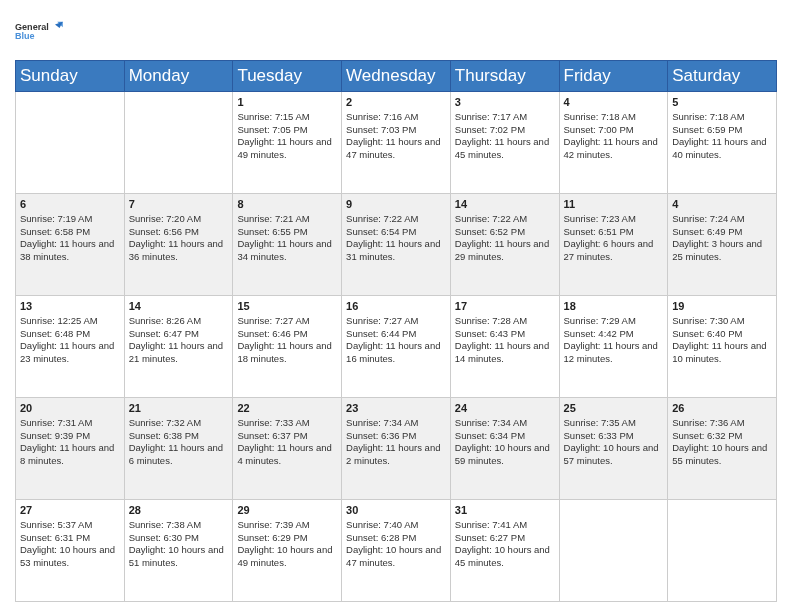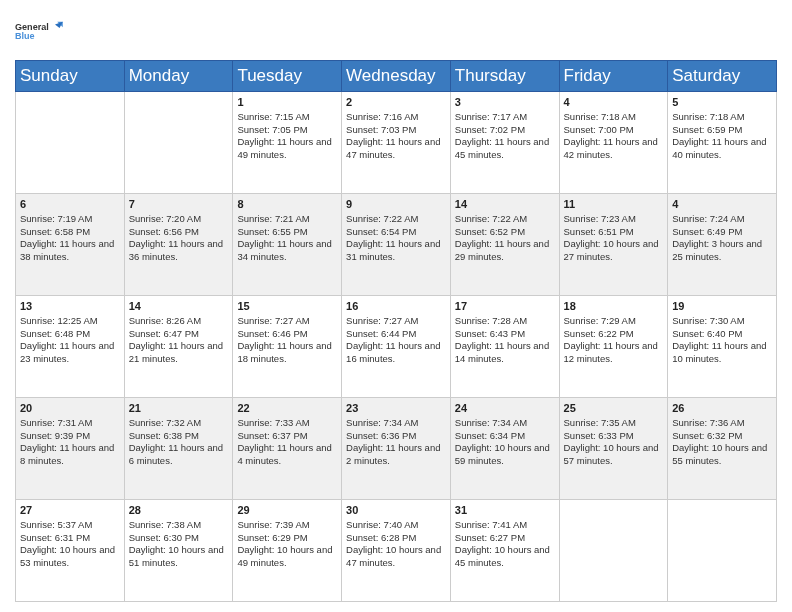--- a/index.html
+++ b/index.html
@@ -129,30 +129,30 @@
           <td><span class="day-num">3</span><span>Sunrise: 7:17 AM</span><br><span>Sunset: 7:02 PM</span><br><span>Daylight: 11 hours and 45 minutes.</span></td>
           <td><span class="day-num">4</span><span>Sunrise: 7:18 AM</span><br><span>Sunset: 7:00 PM</span><br><span>Daylight: 11 hours and 42 minutes.</span></td>
           <td><span class="day-num">5</span><span>Sunrise: 7:18 AM</span><br><span>Sunset: 6:59 PM</span><br><span>Daylight: 11 hours and 40 minutes.</span></td>
         </tr>
         <tr>
           <td><span class="day-num">6</span><span>Sunrise: 7:19 AM</span><br><span>Sunset: 6:58 PM</span><br><span>Daylight: 11 hours and 38 minutes.</span></td>
           <td><span class="day-num">7</span><span>Sunrise: 7:20 AM</span><br><span>Sunset: 6:56 PM</span><br><span>Daylight: 11 hours and 36 minutes.</span></td>
           <td><span class="day-num">8</span><span>Sunrise: 7:21 AM</span><br><span>Sunset: 6:55 PM</span><br><span>Daylight: 11 hours and 34 minutes.</span></td>
           <td><span class="day-num">9</span><span>Sunrise: 7:22 AM</span><br><span>Sunset: 6:54 PM</span><br><span>Daylight: 11 hours and 31 minutes.</span></td>
           <td><span class="day-num">14</span><span>Sunrise: 7:22 AM</span><br><span>Sunset: 6:52 PM</span><br><span>Daylight: 11 hours and 29 minutes.</span></td>
-          <td><span class="day-num">11</span><span>Sunrise: 7:23 AM</span><br><span>Sunset: 6:51 PM</span><br><span>Daylight: 10 hours and 27 minutes.</span></td>
+          <td><span class="day-num">11</span><span>Sunrise: 7:23 AM</span><br><span>Sunset: 6:51 PM</span><br><span>Daylight: 6 hours and 27 minutes.</span></td>
           <td><span class="day-num">4</span><span>Sunrise: 7:24 AM</span><br><span>Sunset: 6:49 PM</span><br><span>Daylight: 3 hours and 25 minutes.</span></td>
         </tr>
         <tr>
           <td><span class="day-num">13</span><span>Sunrise: 12:25 AM</span><br><span>Sunset: 6:48 PM</span><br><span>Daylight: 11 hours and 23 minutes.</span></td>
           <td><span class="day-num">14</span><span>Sunrise: 8:26 AM</span><br><span>Sunset: 6:47 PM</span><br><span>Daylight: 11 hours and 21 minutes.</span></td>
           <td><span class="day-num">15</span><span>Sunrise: 7:27 AM</span><br><span>Sunset: 6:46 PM</span><br><span>Daylight: 11 hours and 18 minutes.</span></td>
           <td><span class="day-num">16</span><span>Sunrise: 7:27 AM</span><br><span>Sunset: 6:44 PM</span><br><span>Daylight: 11 hours and 16 minutes.</span></td>
           <td><span class="day-num">17</span><span>Sunrise: 7:28 AM</span><br><span>Sunset: 6:43 PM</span><br><span>Daylight: 11 hours and 14 minutes.</span></td>
-          <td><span class="day-num">18</span><span>Sunrise: 7:29 AM</span><br><span>Sunset: 6:22 PM</span><br><span>Daylight: 11 hours and 12 minutes.</span></td>
+          <td><span class="day-num">18</span><span>Sunrise: 7:29 AM</span><br><span>Sunset: 4:42 PM</span><br><span>Daylight: 11 hours and 12 minutes.</span></td>
           <td><span class="day-num">19</span><span>Sunrise: 7:30 AM</span><br><span>Sunset: 6:40 PM</span><br><span>Daylight: 11 hours and 10 minutes.</span></td>
         </tr>
         <tr>
           <td><span class="day-num">20</span><span>Sunrise: 7:31 AM</span><br><span>Sunset: 9:39 PM</span><br><span>Daylight: 11 hours and 8 minutes.</span></td>
           <td><span class="day-num">21</span><span>Sunrise: 7:32 AM</span><br><span>Sunset: 6:38 PM</span><br><span>Daylight: 11 hours and 6 minutes.</span></td>
           <td><span class="day-num">22</span><span>Sunrise: 7:33 AM</span><br><span>Sunset: 6:37 PM</span><br><span>Daylight: 11 hours and 4 minutes.</span></td>
           <td><span class="day-num">23</span><span>Sunrise: 7:34 AM</span><br><span>Sunset: 6:36 PM</span><br><span>Daylight: 11 hours and 2 minutes.</span></td>
           <td><span class="day-num">24</span><span>Sunrise: 7:34 AM</span><br><span>Sunset: 6:34 PM</span><br><span>Daylight: 10 hours and 59 minutes.</span></td>
           <td><span class="day-num">25</span><span>Sunrise: 7:35 AM</span><br><span>Sunset: 6:33 PM</span><br><span>Daylight: 10 hours and 57 minutes.</span></td>
           <td><span class="day-num">26</span><span>Sunrise: 7:36 AM</span><br><span>Sunset: 6:32 PM</span><br><span>Daylight: 10 hours and 55 minutes.</span></td>

